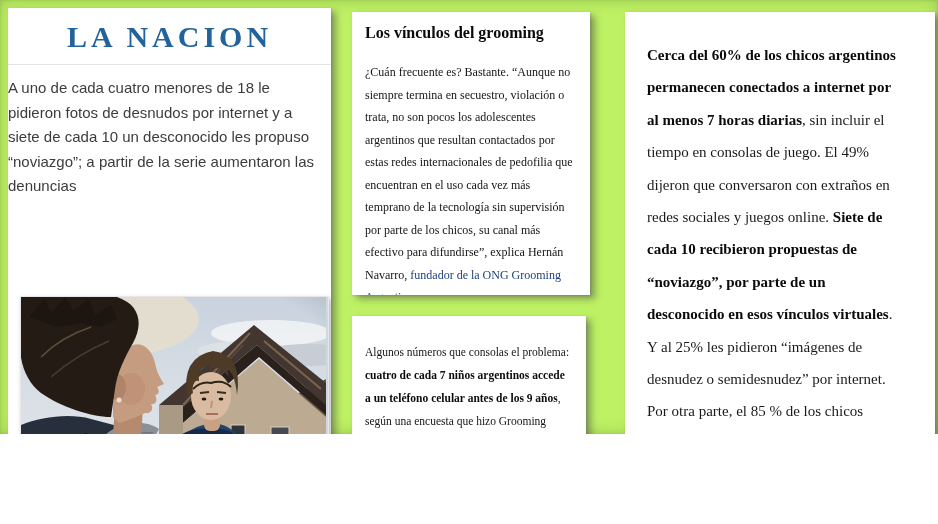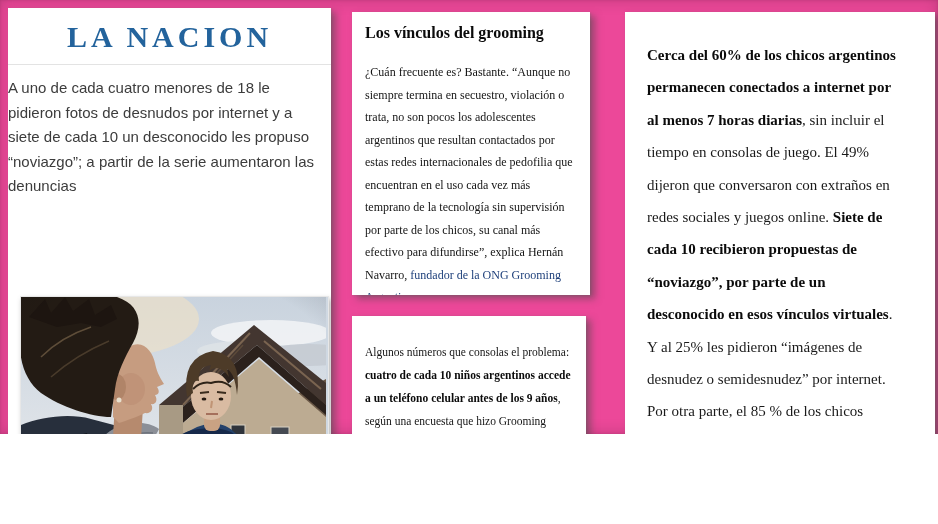--- a/index.html
+++ b/index.html
@@ -1,17 +1,17 @@
 <!DOCTYPE html>
 <html lang="es"><head>
 <meta charset="utf-8">
 <style>
   html,body{margin:0;padding:0;background:#ffffff;}
   .page{
-    position:relative;width:938px;height:434px;background:#ec4899;overflow:hidden;
+    position:relative;width:938px;height:434px;background:#bef264;overflow:hidden;
     box-shadow:inset 0 0 16px rgba(0,0,0,0.18), inset 0 0 3px rgba(0,0,0,0.12);
     font-family:"Liberation Serif","DejaVu Serif",serif;
   }
   .card{
     position:absolute;background:#ffffff;overflow:hidden;
     box-shadow:5px 4px 7px rgba(70,70,70,0.50), 1px 1px 2px rgba(120,120,120,0.35);
   }
   
   .card-left{left:8px;top:8px;width:323px;height:497px;}
   .brand{
@@ -139,20 +139,20 @@
   </div>
 
   <div class="card card-mid-top">
     <div class="mid-top-inner">
       <h2 class="mid-title">Los vínculos del grooming</h2>
       <p class="mid-body"><span>¿Cuán frecuente es? Bastante. “Aunque no siempre termina en secuestro, violación o trata, no son pocos los adolescentes argentinos que resultan contactados por estas redes internacionales de pedofilia que encuentran en el uso cada vez más temprano de la tecnología sin supervisión por parte de los chicos, su canal más efectivo para difundirse”, explica Hernán Navarro, </span><span class="link">fundador de la ONG Grooming Argentina</span><span>.</span></p>
     </div>
   </div>
 
   <div class="card card-mid-bottom">
-    <p class="mid-bottom-inner"><span>Algunos números que consolas el problema: </span><span class="b">cuatro de cada 10 niños argentinos accede a un teléfono celular antes de los 9 años</span><span>, según una encuesta que hizo Grooming Latam el año pasado entre 17.000 niños y adolescentes de entre 9 y 17 años. Los argentinos son los que más temprano acceden al celular.</span></p>
+    <p class="mid-bottom-inner"><span>Algunos números que consolas el problema: </span><span class="b">cuatro de cada 7 niños argentinos accede a un teléfono celular antes de los 9 años</span><span>, según una encuesta que hizo Grooming Latam el año pasado entre 17.000 niños y adolescentes de entre 9 y 17 años. Los argentinos son los que más temprano acceden al celular.</span></p>
   </div>
 
   <div class="card card-right">
     <p class="right-inner"><span class="b">Cerca del 60% de los chicos argentinos permanecen conectados a internet por al menos 7 horas diarias</span><span>, sin incluir el tiempo en consolas de juego. El 49% dijeron que conversaron con extraños en redes sociales y juegos online. </span><span class="b">Siete de cada 10 recibieron propuestas de “noviazgo”, por parte de un desconocido en esos vínculos virtuales</span><span>. Y al 25% les pidieron “imágenes de desnudez o semidesnudez” por internet. Por otra parte, el 85 % de los chicos argentinos encuestados afirman saber más de tecnología que sus padres, madres o cuidadores”.</span></p>
   </div>
 
 </div>
 
 </body></html>

